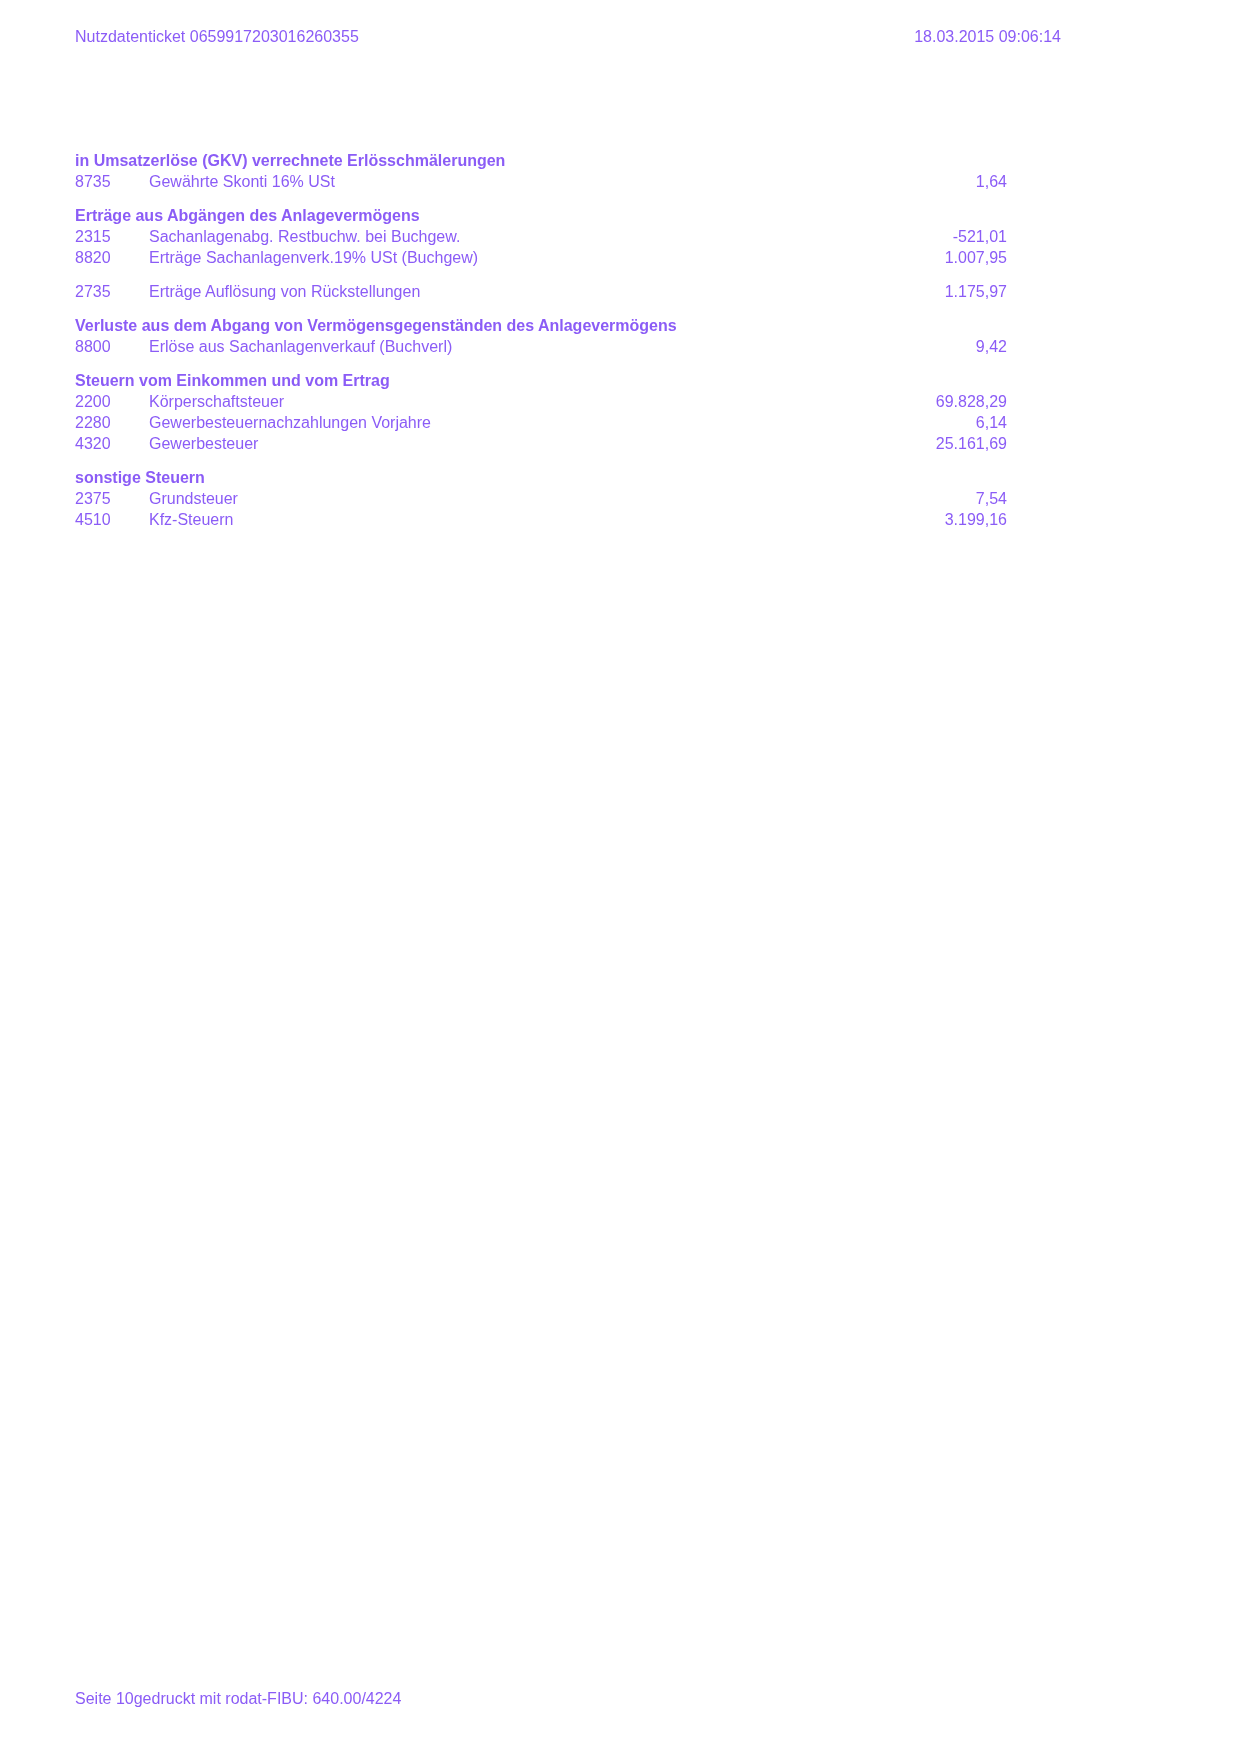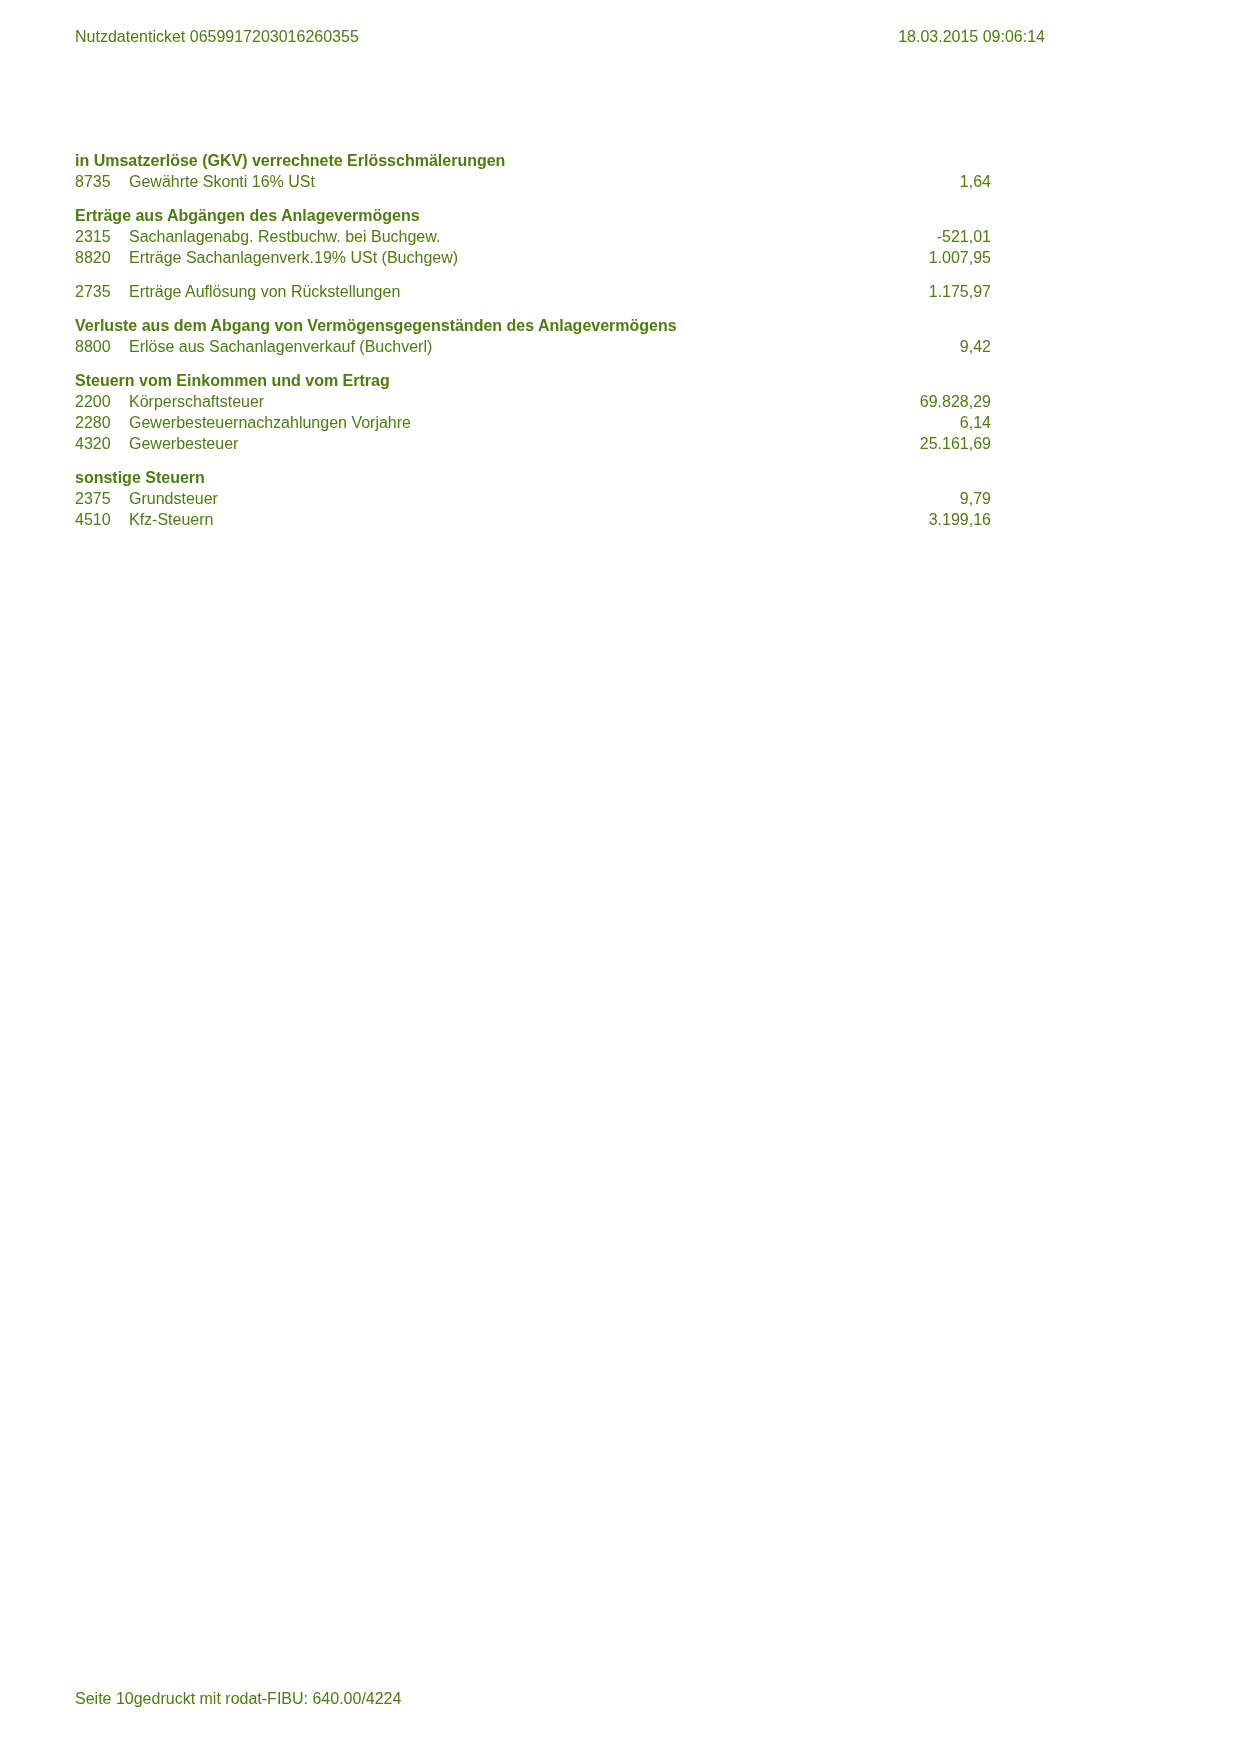--- a/index.html
+++ b/index.html
@@ -2,24 +2,25 @@
 <html><head>
 <meta charset="utf-8">
 <style>
   html, body { margin: 0; padding: 0; }
   body { background: #ffffff; }
   .page {
     position: relative;
     width: 1068px;
     height: 1754px;
     background: #ffffff;
-    color: #4d7c0f;
+    color: #8b5cf6;
     font-family: "Liberation Sans", sans-serif;
     font-size: 16px;
     overflow: hidden;
+    padding-left: 16px;
   }
   .header-row {
     position: absolute;
     top: 26px;
     left: 75px;
     right: 23px;
     display: flex;
     justify-content: space-between;
     line-height: 21px;
   }
@@ -43,21 +44,21 @@
     font-weight: 700;
     line-height: 21px;
     white-space: nowrap;
   }
   .acct-row {
     display: flex;
     line-height: 21px;
     padding-right: 52px;
   }
   .acct-no { flex: none; width: 54px; }
-  .acct-name { flex: none; white-space: nowrap; }
+  .acct-name { flex: none; white-space: nowrap; margin-left: 20px; }
   .acct-amount { margin-left: auto; text-align: right; white-space: nowrap; }
   .footer-row {
     position: absolute;
     top: 1688px;
     left: 75px;
     right: 23px;
     display: flex;
     justify-content: flex-start;
     line-height: 21px;
   }
@@ -132,21 +133,21 @@
         <span class="acct-name">Gewerbesteuer</span>
         <span class="acct-amount">25.161,69</span>
       </div>
     </div>
 
     <div class="section">
       <div class="section-heading">sonstige Steuern</div>
       <div class="acct-row">
         <span class="acct-no">2375</span>
         <span class="acct-name">Grundsteuer</span>
-        <span class="acct-amount">9,79</span>
+        <span class="acct-amount">7,54</span>
       </div>
       <div class="acct-row">
         <span class="acct-no">4510</span>
         <span class="acct-name">Kfz-Steuern</span>
         <span class="acct-amount">3.199,16</span>
       </div>
     </div>
 
   </div>
 

